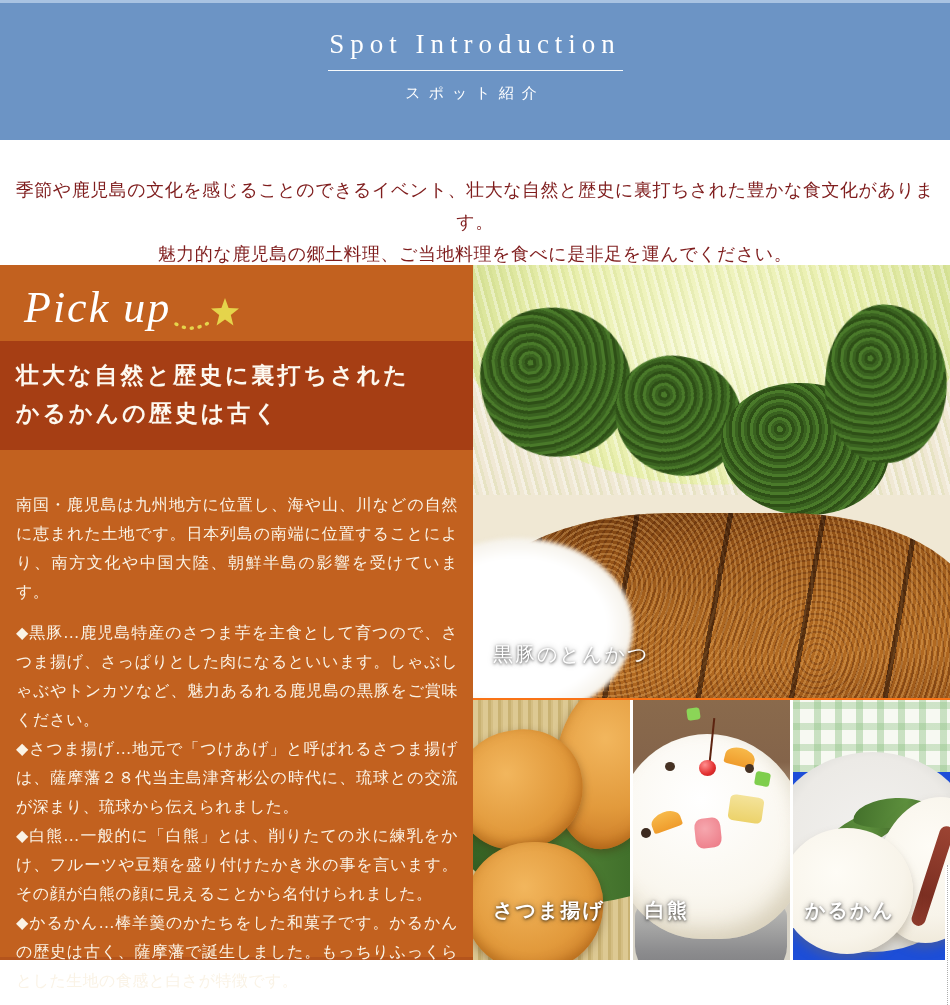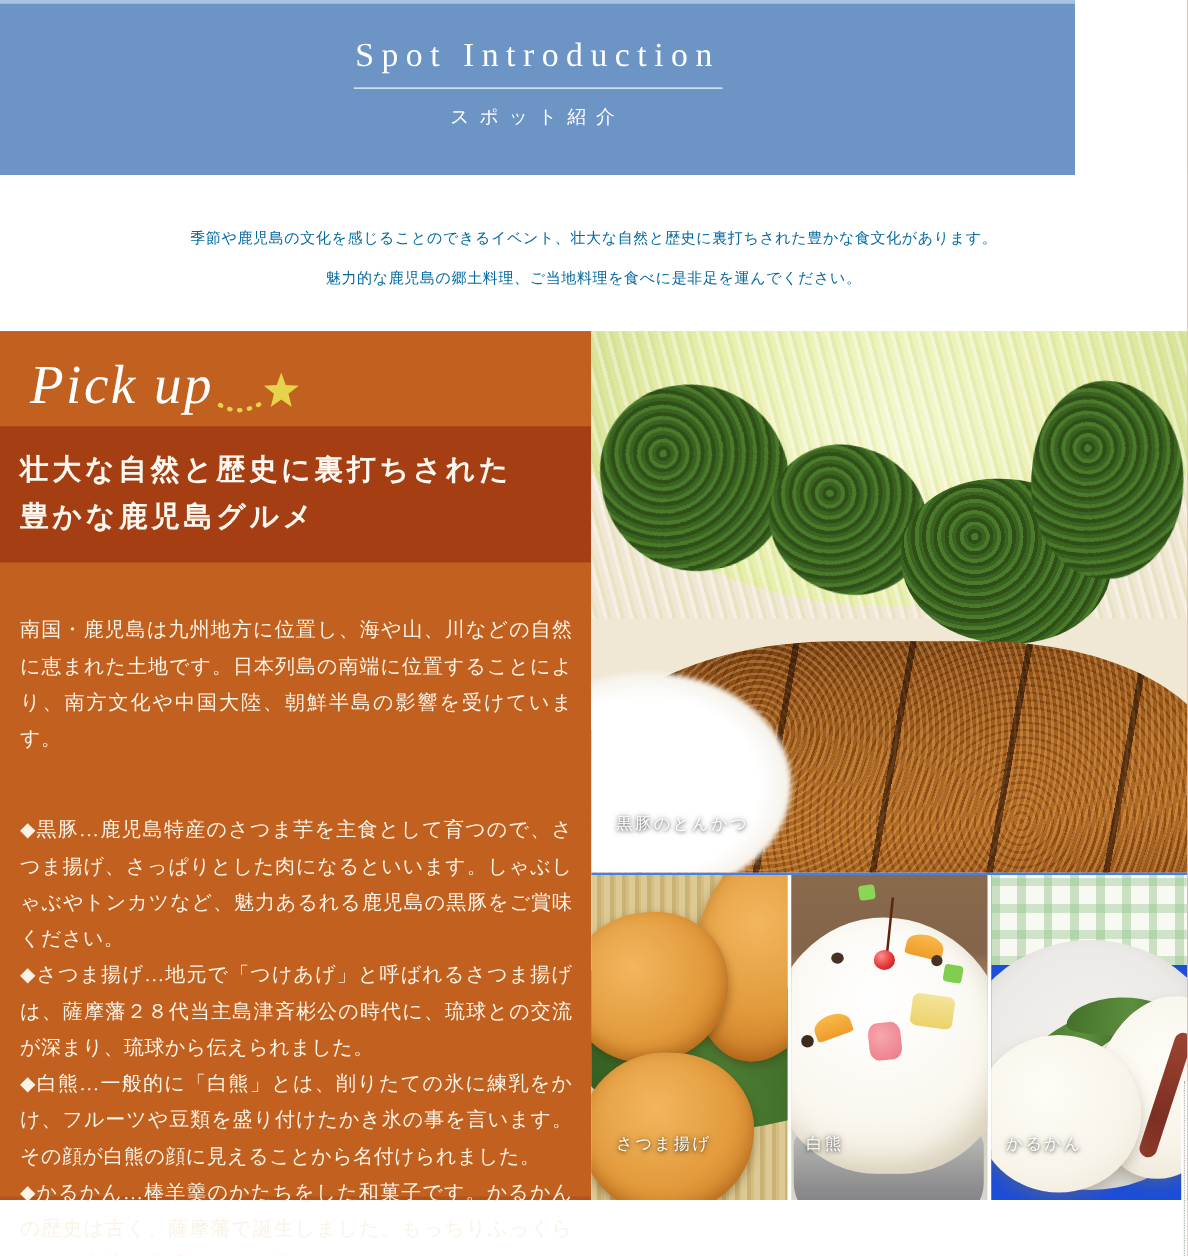--- a/index.html
+++ b/index.html
@@ -1,47 +1,47 @@
 <!DOCTYPE html>
 <html lang="ja"><head>
 <meta charset="utf-8">
 <style>
   * { margin:0; padding:0; box-sizing:border-box; }
   body { background:#fff; font-family:"Liberation Serif","DejaVu Serif",serif; }
   .page { position:relative; width:950px; height:1005px; background:#fff; overflow:hidden; }
 
   
-  .hero { position:relative; width:860px; height:140px; background:#6c94c5; border-top:3px solid #a9c3e2; text-align:center; }
+  .hero { position:relative; width:950px; height:140px; background:#6c94c5; border-top:3px solid #a9c3e2; text-align:center; }
   .hero-title { padding-top:26px; color:#ffffff; font-size:27px; font-weight:normal; letter-spacing:6px; }
   .hero-divider { width:295px; height:1px; background:rgba(255,255,255,.95); margin:10px auto 0 auto; }
   .hero-subtitle { margin-top:13px; color:#ffffff; font-size:15px; letter-spacing:8px; }
 
   
   .intro { width:950px; height:125px; background:#fff; text-align:center; padding-top:34px; }
-  .intro p { color:#0369a1; font-size:12px; letter-spacing:.5px; line-height:32px; }
+  .intro p { color:#7f1d1d; font-size:18px; letter-spacing:.5px; line-height:32px; }
 
   
   .content { position:relative; display:flex; width:950px; height:695px; border-bottom:3px solid #b4541c; background:#c2611f; }
 
   .panel { position:relative; width:473px; height:100%; background:#c2611f; flex:none; }
   .pickup { height:76px; display:flex; align-items:center; padding:10px 0 0 24px;border-radius:14px; }
   .pickup-text { color:#fff; font-size:44px; font-style:italic; letter-spacing:2px; line-height:1; }
   .pickup-star { margin:14px 0 0 2px; }
 
   .panel-heading { width:100%; height:109px; background:#a63e14; padding:16px 14px 0 16px; }
   .panel-heading div { color:#fdf8ef; font-size:23px; font-weight:600; letter-spacing:3px; line-height:38px; }
 
   .panel-body { padding:40px 15px 0 16px; }
   .panel-body p { color:#faf3e6; font-size:16px; letter-spacing:.4px; line-height:29px; text-align:justify; }
-  .panel-body .lead { margin-bottom:44px; }
+  .panel-body .lead { margin-bottom:12px; }
 
   
   .photos { position:relative; width:477px; flex:none; background:#fff; }
 
-  .caption { position:absolute; color:#fff; font-size:13px; letter-spacing:2px;
+  .caption { position:absolute; color:#fff; font-size:20px; letter-spacing:2px;
              text-shadow:0 1px 3px rgba(0,0,0,.65), 0 0 6px rgba(0,0,0,.35); z-index:4; }
 
   
   .photo-main { position:relative; width:477px; height:433px; overflow:hidden; background:#f0e8d4; }
   .cabbage { position:absolute; left:-20px; right:-20px; top:-130px; height:350px; border-radius:50%;
              background:radial-gradient(ellipse at 50% 62%, #f6f8d2 0%, #e9efad 45%, #d8e398 70%, #ecedc5 100%); }
   .cabbage-texture { position:absolute; left:0; right:0; top:0; height:230px;
              background:repeating-linear-gradient(75deg, rgba(255,255,255,.35) 0 3px, rgba(190,205,120,.18) 3px 6px, transparent 6px 10px); }
   .parsley { position:absolute; border-radius:46% 54% 48% 52%;
              background:repeating-radial-gradient(circle at 35% 35%, #4a7a2a 0 3px, #2e4f17 3px 6px, #3a6220 6px 9px);
@@ -55,21 +55,21 @@
   .cutlet { position:absolute; left:-25px; right:-25px; top:248px; height:240px; z-index:1;
              background:linear-gradient(175deg, #6e3a10 0%, #945318 20%, #aa6520 42%, #b26a22 62%, #8f4d15 88%);
              border-radius:42% 36% 0 0 / 55% 42% 0 0; }
   .cutlet-texture { position:absolute; inset:0; border-radius:inherit;
              background:repeating-radial-gradient(circle at 30% 30%, rgba(255,205,130,.28) 0 2px, transparent 2px 5px),
                         repeating-radial-gradient(circle at 70% 60%, rgba(70,25,5,.30) 0 2px, transparent 2px 6px); }
   .cutlet-slices { position:absolute; inset:0; border-radius:inherit;
              background:repeating-linear-gradient(100deg, rgba(25,8,2,.55) 0 5px, transparent 5px 92px); }
 
   
-  .photo-row { position:relative; display:flex; width:477px; height:262px; background:#fff; gap:3px; border-top:2px solid #3b82f6; }
+  .photo-row { position:relative; display:flex; width:477px; height:262px; background:#fff; gap:3px; border-top:2px solid #f97316;font-weight:bold; }
   .thumb { position:relative; width:157px; height:100%; overflow:hidden; flex:none; }
 
   
   .thumb-satsumaage { background:repeating-linear-gradient(90deg, #ddc993 0 5px, #c9b273 5px 8px, #d4be83 8px 10px); }
   .leaf-big { position:absolute; left:-20px; top:60px; width:210px; height:150px; transform:rotate(-12deg);
               background:linear-gradient(100deg, #2f5a20, #4d7d33 60%, #356323); border-radius:15% 70% 20% 70%; }
   .fishcake { position:absolute; border-radius:50% 47% 52% 49%;
               background:radial-gradient(circle at 42% 35%, #f2b65d 0%, #e29a3c 55%, #d1832c 80%, #c06f1f 100%);
               box-shadow:inset 0 -5px 12px rgba(150,80,10,.5), 0 3px 8px rgba(60,30,5,.35); }
   .fishcake.one   { left:-18px; top:30px;  width:128px; height:120px; transform:rotate(-8deg); }
@@ -152,21 +152,21 @@
       <div class="pickup">
         <span class="pickup-text">Pick up</span>
         <svg class="pickup-star" width="72" height="44" viewBox="0 0 72 44">
           <path d="M3 31 Q 20 41 40 27" fill="none" stroke="#e5d44b" stroke-width="3.5" stroke-dasharray="1 7" stroke-linecap="round"></path>
           <path d="M52 5 L55.6 15 66 15.6 57.8 22 60.4 32.5 52 26.5 43.6 32.5 46.2 22 38 15.6 48.4 15 Z" fill="#e5d44b"></path>
         </svg>
       </div>
 
       <div class="panel-heading">
         <div>壮大な自然と歴史に裏打ちされた</div>
-        <div>豊かな鹿児島グルメ</div>
+        <div>かるかんの歴史は古く</div>
       </div>
 
       <div class="panel-body">
         <p class="lead">南国・鹿児島は九州地方に位置し、海や山、川などの自然に恵まれた土地です。日本列島の南端に位置することにより、南方文化や中国大陸、朝鮮半島の影響を受けています。</p>
         <p>◆黒豚…鹿児島特産のさつま芋を主食として育つので、さつま揚げ、さっぱりとした肉になるといいます。しゃぶしゃぶやトンカツなど、魅力あるれる鹿児島の黒豚をご賞味ください。</p>
         <p>◆さつま揚げ…地元で「つけあげ」と呼ばれるさつま揚げは、薩摩藩２８代当主島津斉彬公の時代に、琉球との交流が深まり、琉球から伝えられました。</p>
         <p>◆白熊…一般的に「白熊」とは、削りたての氷に練乳をかけ、フルーツや豆類を盛り付けたかき氷の事を言います。その顔が白熊の顔に見えることから名付けられました。</p>
         <p>◆かるかん…棒羊羹のかたちをした和菓子です。かるかんの歴史は古く、薩摩藩で誕生しました。もっちりふっくらとした生地の食感と白さが特徴です。</p>
       </div>
     </div>

